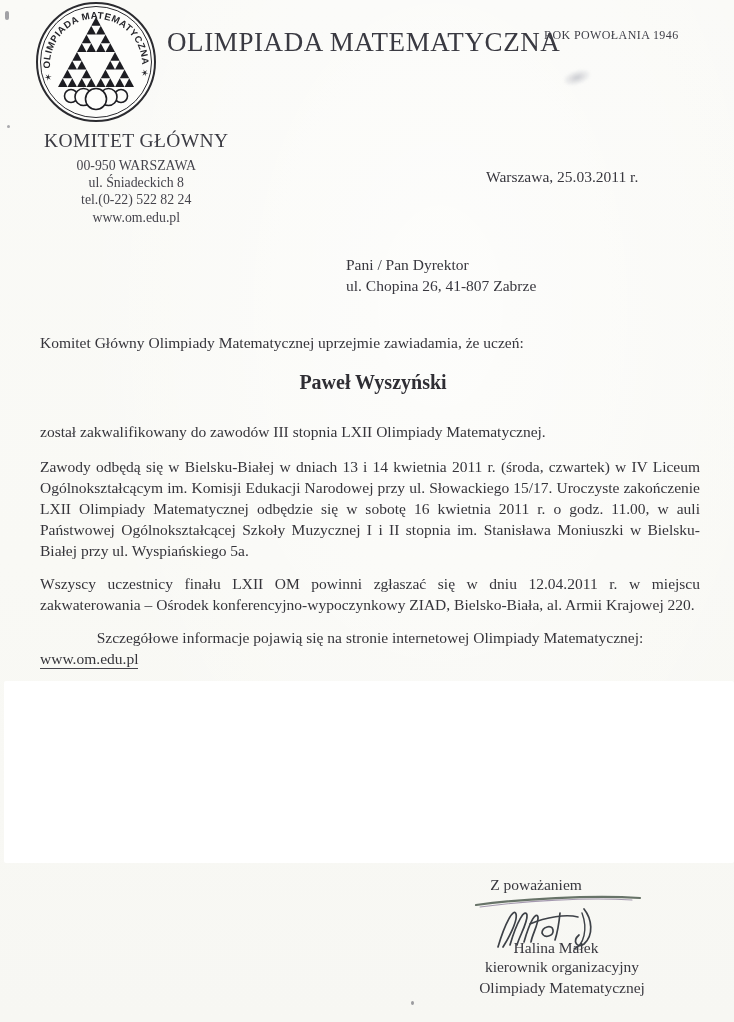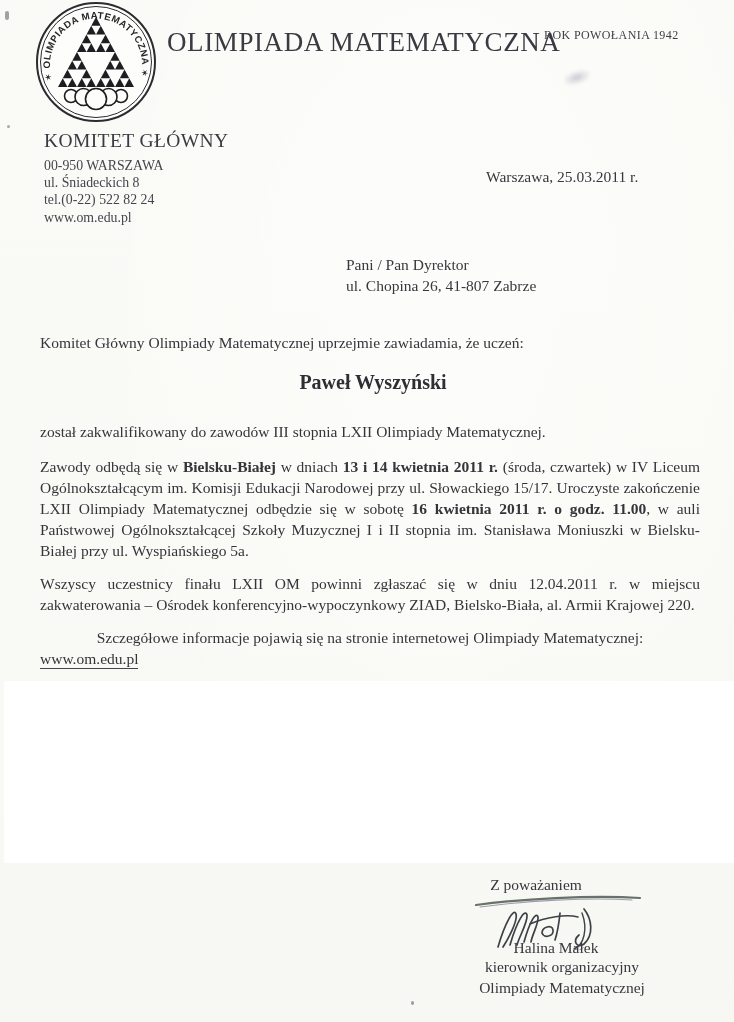--- a/index.html
+++ b/index.html
@@ -21,39 +21,39 @@
     position:absolute;left:167px;top:27px;width:380px;
     font-size:27px;letter-spacing:.6px;color:#3a3a42;white-space:nowrap;
   }
   .header-year{
     position:absolute;left:544px;top:28px;
     font-size:12px;letter-spacing:.4px;color:#3e3e46;white-space:nowrap;
   }
   
   .sender{position:absolute;left:44px;top:130px;}
   .sender-name{font-size:19.5px;letter-spacing:.4px;color:#3a3a42;margin-bottom:5px;}
-  .sender-line{font-size:13.8px;line-height:17.2px;color:#45444c;}
+  .sender-line{font-size:13.8px;line-height:17.2px;color:#45444c;text-align:center;}
   
   .dateline{position:absolute;left:486px;top:168px;font-size:15.5px;color:#38373e;}
   
   .recipient{position:absolute;left:322px;top:254px;font-size:15.5px;line-height:21px;color:#38373e;margin-left:24px;}
   
   .intro{position:absolute;left:40px;top:334px;width:660px;font-size:15.5px;color:#35343a;}
   .student-name{
     position:absolute;left:0;top:371px;width:734px;
     text-align:center;padding-left:12px;box-sizing:border-box;
     font-size:20px;font-weight:bold;color:#2f2e34;
   }
   .qualification{position:absolute;left:40px;top:423px;width:660px;font-size:15.5px;color:#35343a;}
   .bodytext{position:absolute;left:40px;top:456px;width:660px;font-size:15.5px;line-height:21px;color:#35343a;}
   .para{text-align:justify;margin:0;}
   .para + .para{margin-top:12px;}
   .note{margin:0;text-align:center;}
   .website{display:inline-block;border-bottom:1.3px solid #45444c;line-height:19px;}
-  .seg-b{font-weight:bold;}
+  .seg-b{font-weight:normal;}
   
   .white-box{position:absolute;left:4px;top:681px;width:730px;height:182px;background:#ffffff;border-radius:2px;}
   
   .smudge{position:absolute;left:562px;top:70px;width:30px;height:15px;border-radius:50%;
     background:radial-gradient(ellipse at 50% 50%, rgba(125,128,145,.38), rgba(125,128,145,0) 70%);
     transform:rotate(-18deg);filter:blur(1px);}
   .speck-a{position:absolute;left:5px;top:11px;width:4px;height:9px;background:rgba(90,90,100,.55);border-radius:2px;}
   .speck-b{position:absolute;left:7px;top:125px;width:3px;height:3px;background:rgba(90,90,100,.5);border-radius:50%;}
   .speck-c{position:absolute;left:411px;top:1001px;width:3px;height:4px;background:rgba(80,80,90,.55);border-radius:50%;}
   
@@ -109,21 +109,21 @@
         <circle cx="38" cy="95" r="6.5"></circle>
         <circle cx="88" cy="95" r="6.5"></circle>
         <circle cx="50.5" cy="96" r="8.5"></circle>
         <circle cx="75.5" cy="96" r="8.5"></circle>
         <circle cx="63" cy="98" r="10.5"></circle>
       </g>
     </svg>
   </div>
 
   <div class="header-title">OLIMPIADA MATEMATYCZNA</div>
-  <div class="header-year">ROK POWOŁANIA 1942</div>
+  <div class="header-year">ROK POWOŁANIA 1946</div>
 
   <div class="sender">
     <div class="sender-name">KOMITET GŁÓWNY</div>
     <div class="sender-line">00-950 WARSZAWA</div>
     <div class="sender-line">ul. Śniadeckich 8</div>
     <div class="sender-line">tel.(0-22) 522 82 24</div>
     <div class="sender-line">www.om.edu.pl</div>
   </div>
 
   <div class="dateline">Warszawa, 25.03.2011 r.</div>

